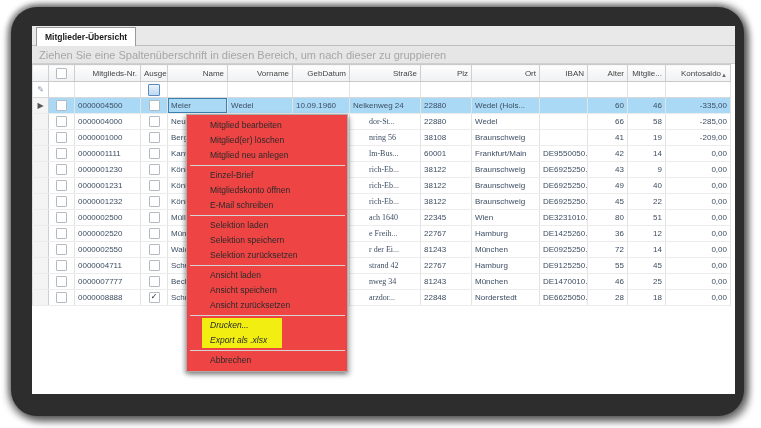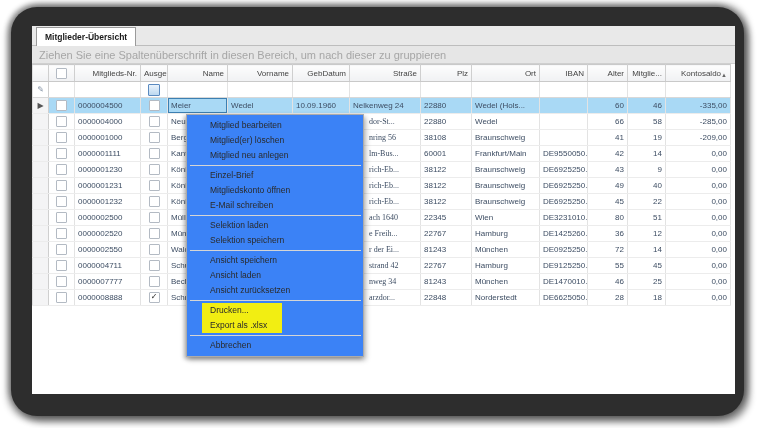--- a/index.html
+++ b/index.html
@@ -42,29 +42,29 @@
   .frag{padding-left:19px !important;font-family:Liberation Serif, serif;}
   .focuscell{box-shadow:inset 0 0 0 1px #3c7fb1;margin-top:20px;}
   .cb{width:9px;height:9px;border:1px solid #b3bac3;background:#fff;
       margin:0 auto;font-size:8px;line-height:8px;text-align:center;
       color:#222;border-radius:1px;}
   .sortarr{float:right;font-size:6px;color:#666;margin-top:3px;}
   .fltbtn{width:10px;height:10px;margin:0 auto;border:1px solid #5a8ac0;
           background:linear-gradient(#eaf3fc,#bcd8f0);border-radius:1px;}
   .pencil{font-size:8px;color:#8a97a8;}
   
-  .menu{position:absolute;left:154px;top:88px;width:178px;
-        background:#3b82f6;border:1px solid #ababab;
+  .menu{position:absolute;left:154px;top:88px;width:162px;
+        background:#ef4444;border:1px solid #ababab;
         box-shadow:-2px 2px 4px rgba(0,0,0,.28),2px 3px 5px rgba(0,0,0,.28);
         padding:3px 0;box-sizing:border-box;}
   .mi{height:15px;line-height:15px;font-size:8.5px;color:#2a2a2a;
       padding-left:23px;white-space:nowrap;cursor:default;}
   .mi.hl{background-image:linear-gradient(#f2ee12,#f2ee12);
          background-repeat:no-repeat;background-size:80px 15px;
-         background-position:15px 0;}
+         background-position:15px 0;font-style:italic;}
   .msep{border-top:1px solid #d5d5d5;margin:2px 2px 2px 3px;height:0;}
 </style>
 </head>
 <body>
 
 <div class="frame">
   <div class="content">
 
     <div class="tabstrip">
       <div class="tab">Mitglieder-Übersicht</div>
@@ -395,23 +395,24 @@
         <div class="mi">Mitglied bearbeiten</div>
         <div class="mi">Mitglied(er) löschen</div>
         <div class="mi">Mitglied neu anlegen</div>
         <div class="msep"></div>
         <div class="mi">Einzel-Brief</div>
         <div class="mi">Mitgliedskonto öffnen</div>
         <div class="mi">E-Mail schreiben</div>
         <div class="msep"></div>
         <div class="mi">Selektion laden</div>
         <div class="mi">Selektion speichern</div>
+        <div class="mi">Selektion zurücksetzen</div>
         <div class="msep"></div>
+        <div class="mi">Ansicht laden</div>
         <div class="mi">Ansicht speichern</div>
-        <div class="mi">Ansicht laden</div>
         <div class="mi">Ansicht zurücksetzen</div>
         <div class="msep"></div>
         <div class="mi hl">Drucken...</div>
         <div class="mi hl">Export als .xlsx</div>
         <div class="msep"></div>
         <div class="mi">Abbrechen</div>
       </div>
 
   </div>
 </div>

